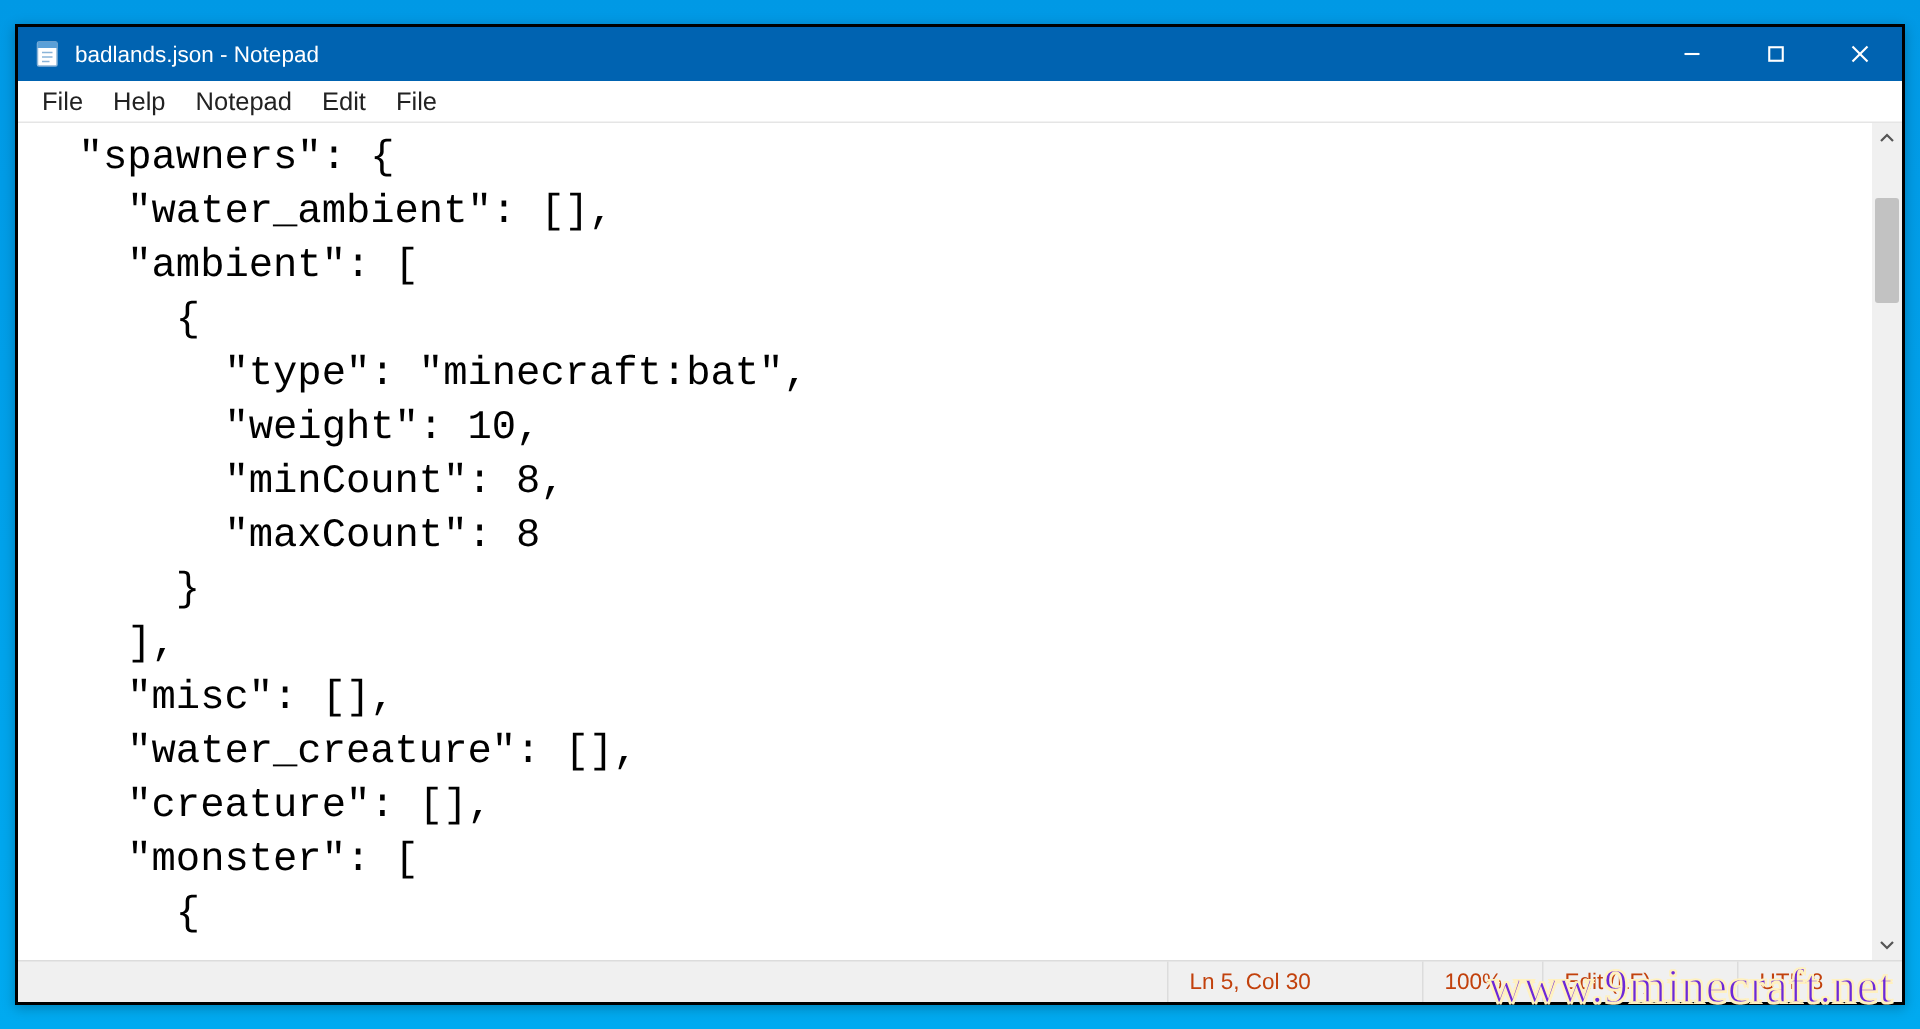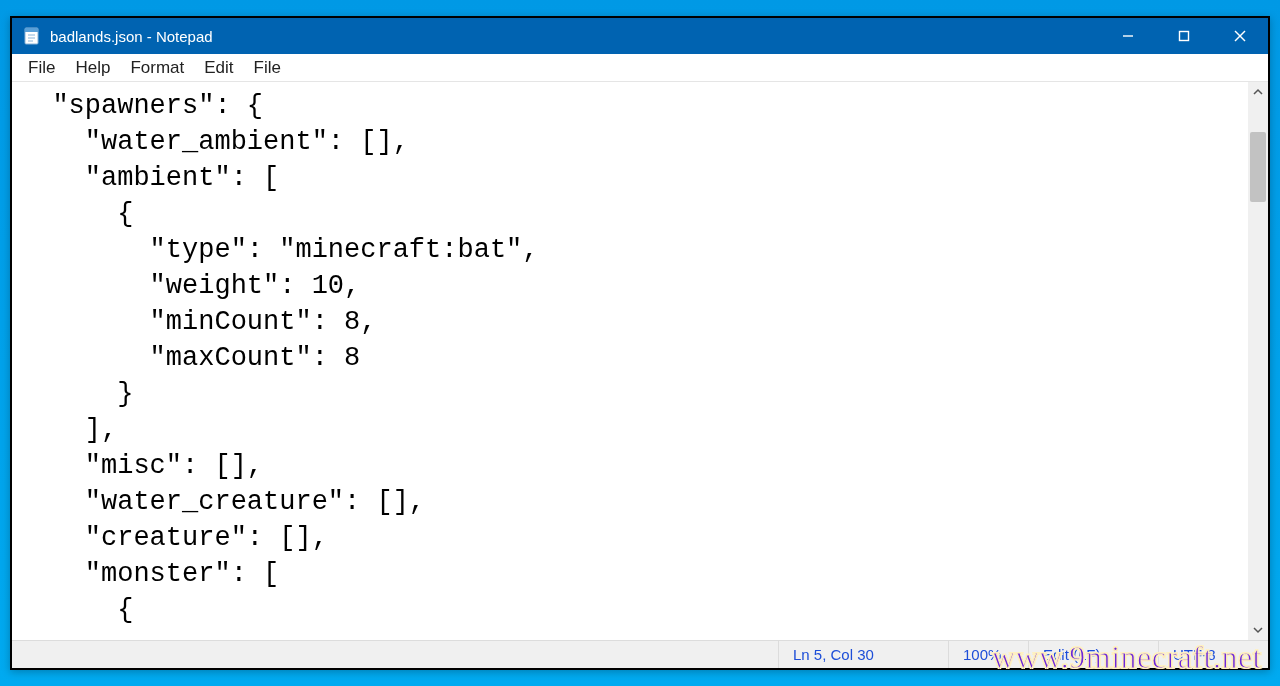--- a/index.html
+++ b/index.html
@@ -100,21 +100,21 @@
     background: #c2c2c2;
     border-radius: 2px;
   }
   .statusbar {
     height: 28px;
     background: #f0f0f0;
     border-top: 1px solid #dcdcdc;
     display: flex;
     align-items: center;
     font-size: 15px;
-    color: #1d4ed8;
+    color: #c2410c;
   }
   .statusbar .cell {
     padding: 0 14px;
     border-left: 1px solid #dcdcdc;
     height: 100%;
     display: flex; align-items: center;
   }
   .statusbar .spacer { flex: 1; }
   .watermark {
     position: absolute;
@@ -160,21 +160,21 @@
       <svg width="12" height="12" viewBox="0 0 12 12">
           <line x1="1" y1="1" x2="11" y2="11" stroke="#fff" stroke-width="1.4"></line>
           <line x1="11" y1="1" x2="1" y2="11" stroke="#fff" stroke-width="1.4"></line>
         </svg>
     </div>
   </div>
 
   <div class="menubar">
     <span>File</span>
     <span>Help</span>
-    <span>Format</span>
+    <span>Notepad</span>
     <span>Edit</span>
     <span>File</span>
   </div>
 
   <div class="content-wrap">
     <div class="editor">  "spawners": {
     "water_ambient": [],
     "ambient": [
       {
         "type": "minecraft:bat",

